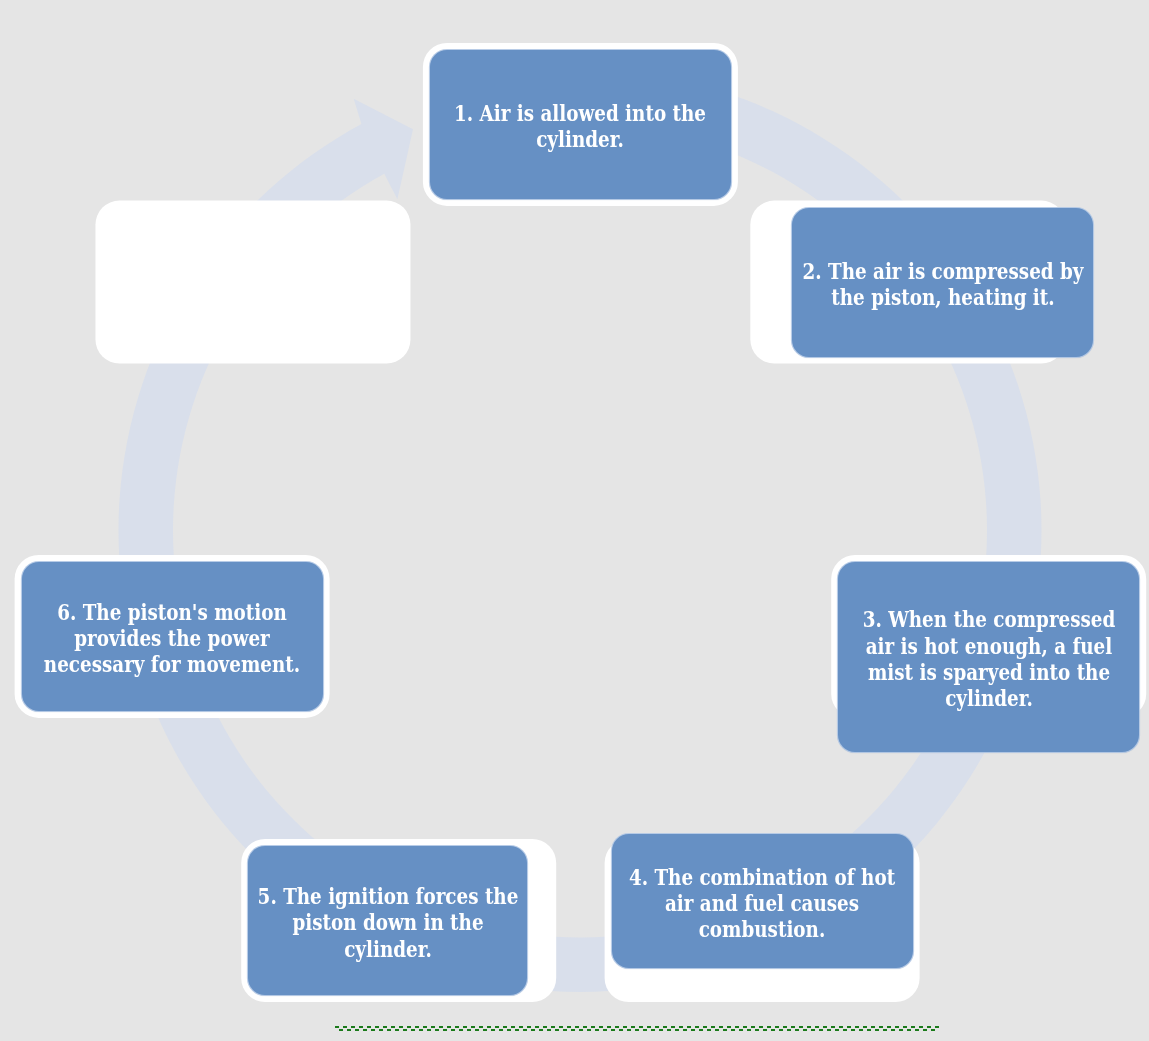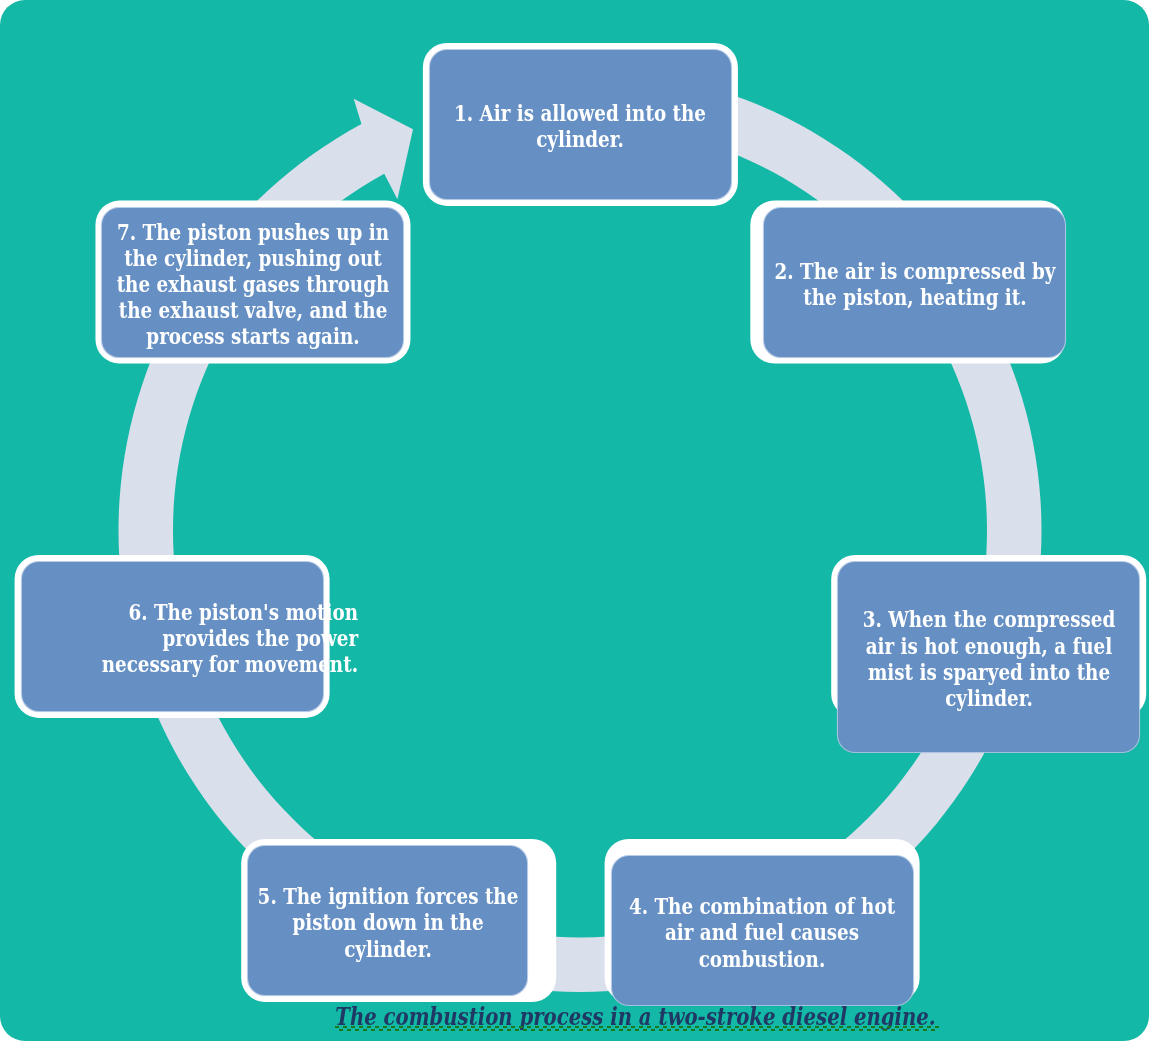--- a/index.html
+++ b/index.html
@@ -21,80 +21,70 @@
            font-size:24px;line-height:26px;color:#1f3864;white-space:nowrap;}
   #caption span{display:inline-block;transform:translateX(61px) scaleX(0.911);}
   #caption-underline{position:absolute;left:335px;top:1026px;width:604px;height:5px;
      background:
        repeating-linear-gradient(to right,#1a7a1a 0 4px,rgba(0,0,0,0) 4px 8px) 0 0/100% 2px no-repeat,
        repeating-linear-gradient(to right,rgba(0,0,0,0) 0 4px,#1a7a1a 4px 8px) 0 3px/100% 2px no-repeat;}
 </style>
 </head>
 <body style="background: rgb(255, 255, 255);">
 
-<div id="stage" style="background: #14b8a6; border-radius: 25px;">
+<div id="stage" style="background: #e5e5e5;">
   <svg id="ring" viewBox="0 0 1149 1041">
     <g id="ring-g" fill="#d9dfeb">
       <path id="ring-band" d="M 460.56 84.73 A 461.5 461.5 0 1 1 361.42 124.05 L 353.7 98.7 L 413.0 129.3 L 397.4 199.2 L 384.24 173.67 A 407.0 407.0 0 1 0 474.66 137.37 Z"></path>
     </g>
     <g id="masks" fill="#ffffff">
       <rect class="mask" x="422.9" y="42.900000000000034" width="315" height="163" rx="24" ry="24"></rect>
       <rect class="mask" x="750.3310248576108" y="200.58247098156244" width="315" height="163" rx="24" ry="24"></rect>
       <rect class="mask" x="831.1998096217477" y="554.8917671409046" width="315" height="163" rx="24" ry="24"></rect>
       <rect class="mask" x="604.6105099424334" y="839.0257618775331" width="315" height="163" rx="24" ry="24"></rect>
       <rect class="mask" x="241.1894900575665" y="839.0257618775331" width="315" height="163" rx="24" ry="24"></rect>
       <rect class="mask" x="14.60019037825225" y="554.8917671409046" width="315" height="163" rx="24" ry="24"></rect>
       <rect class="mask" x="95.46897514238901" y="200.5824709815625" width="315" height="163" rx="24" ry="24"></rect>
     </g>
   </svg>
   <div class="node" id="n1" style="left: 429.9px; top: 49.9px; width: 301px; height: 149px; background: rgb(102, 144, 196); color: rgb(255, 255, 255);">
       <div class="node-text" id="t1">
         <div class="line">1. Air is allowed into the</div>
         <div class="line">cylinder.</div>
       </div>
     </div>
-  <div class="node" id="n2" style="left: 764px; top: 207.582px; width: 301px; height: 149px; background: rgb(102, 144, 196); color: rgb(255, 255, 255);">
+  <div class="node" id="n2" style="left: 792px; top: 207.582px; width: 301px; height: 149px; background: rgb(102, 144, 196); color: rgb(255, 255, 255);">
       <div class="node-text" id="t2">
         <div class="line">2. The air is compressed by</div>
         <div class="line">the piston, heating it.</div>
       </div>
     </div>
   <div class="node" id="n3" style="left: 838.2px; top: 561.892px; width: 301px; height: 190px; background: rgb(102, 144, 196); color: rgb(255, 255, 255);">
       <div class="node-text" id="t3">
         <div class="line">3. When the compressed</div>
         <div class="line">air is hot enough, a fuel</div>
         <div class="line">mist is sparyed into the</div>
         <div class="line">cylinder.</div>
       </div>
     </div>
-  <div class="node" id="n4" style="left: 611.611px; top: 856px; width: 301px; height: 149px; background: rgb(102, 144, 196); color: rgb(255, 255, 255); justify-content: center;">
+  <div class="node" id="n4" style="left: 611.611px; top: 834px; width: 301px; height: 134px; background: rgb(102, 144, 196); color: rgb(255, 255, 255); justify-content: center;">
       <div class="node-text" id="t4">
         <div class="line">4. The combination of hot</div>
         <div class="line">air and fuel causes</div>
         <div class="line">combustion.</div>
       </div>
     </div>
   <div class="node" id="n5" style="left: 248.189px; top: 846.026px; width: 279px; height: 149px; background: rgb(102, 144, 196); color: rgb(255, 255, 255);">
       <div class="node-text" id="t5">
         <div class="line">5. The ignition forces the</div>
         <div class="line">piston down in the</div>
         <div class="line">cylinder.</div>
       </div>
     </div>
-  <div class="node" id="n6" style="left: 21.6002px; top: 561.892px; width: 301px; height: 149px; background: rgb(102, 144, 196); color: rgb(255, 255, 255); text-align: right;">
+  <div class="node" id="n6" style="left: 21.6002px; top: 561.892px; width: 301px; height: 149px; background: rgb(102, 144, 196); color: rgb(255, 255, 255);">
       <div class="node-text" id="t6">
         <div class="line">6. The piston's motion</div>
         <div class="line">provides the power</div>
         <div class="line">necessary for movement.</div>
       </div>
     </div>
-  <div class="node" id="n7" style="left: 102.469px; top: 207.582px; width: 301px; height: 149px; background: rgb(102, 144, 196); color: rgb(255, 255, 255);">
-      <div class="node-text" id="t7">
-        <div class="line">7. The piston pushes up in</div>
-        <div class="line">the cylinder, pushing out</div>
-        <div class="line">the exhaust gases through</div>
-        <div class="line">the exhaust valve, and the</div>
-        <div class="line">process starts again.</div>
-      </div>
-    </div>
-  <div id="caption" style="color: rgb(31, 56, 100);"><span>The combustion process in a two-stroke diesel engine.</span></div>
   <div id="caption-underline" style="background: repeating-linear-gradient(to right, rgb(26, 122, 26) 0px, rgb(26, 122, 26) 4px, rgba(0, 0, 0, 0) 4px, rgba(0, 0, 0, 0) 8px) 0px 0px / 100% 2px no-repeat, repeating-linear-gradient(to right, rgba(0, 0, 0, 0) 0px, rgba(0, 0, 0, 0) 4px, rgb(26, 122, 26) 4px, rgb(26, 122, 26) 8px) 0px 3px / 100% 2px no-repeat;"></div>
 </div>
 
 </body></html>

